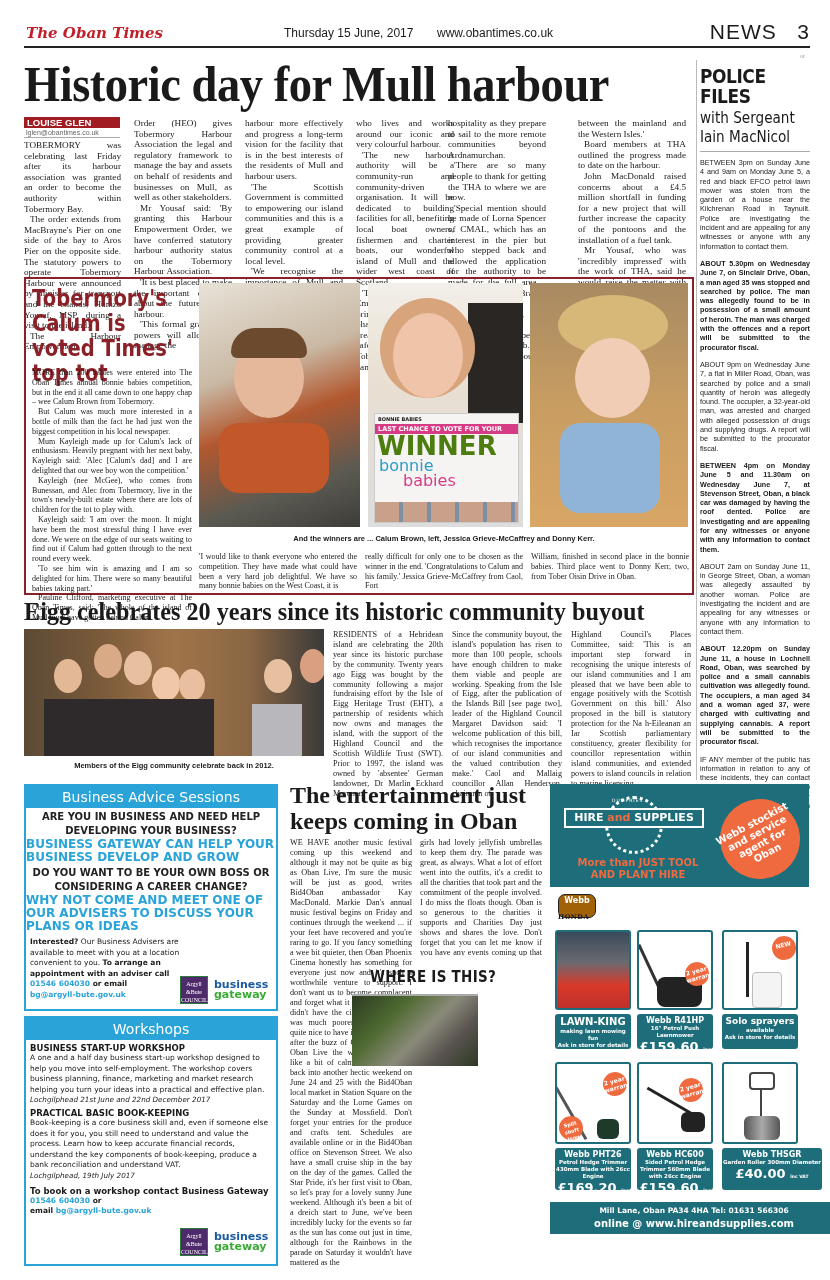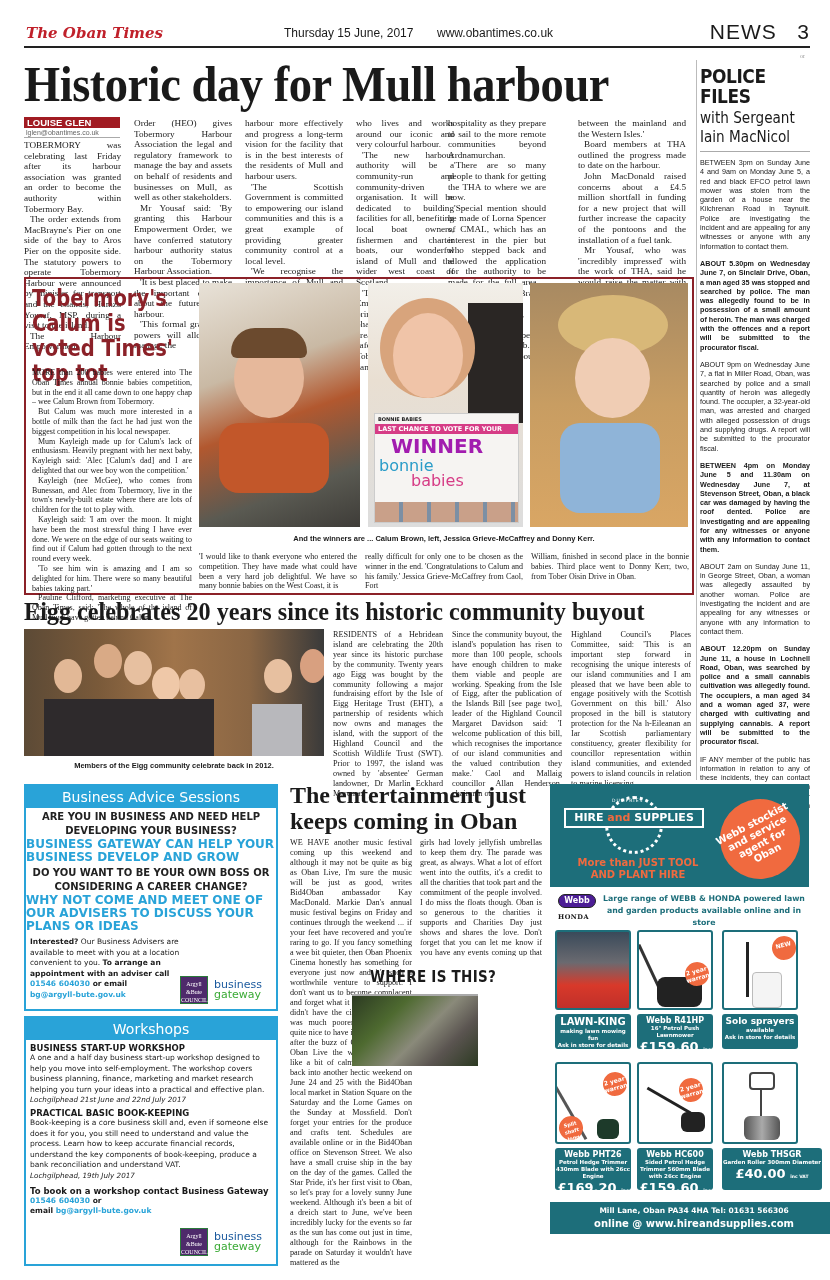--- a/index.html
+++ b/index.html
@@ -31,38 +31,38 @@
 .caption{position:absolute;font-family:"Liberation Sans",sans-serif;font-weight:bold;font-size:7.5px;text-align:center}
 .eigg-head{left:24px;top:598px;font-family:"Liberation Serif",serif;font-size:26px;line-height:28px;white-space:nowrap;transform:scaleX(0.93);transform-origin:left}
 .bas{left:24px;top:784px;width:254px;height:227px;border:2px solid #29a3d8;background:#fff}
 .blue-bar{background:#29a3d8;color:#fff;font-family:"DejaVu Sans",sans-serif;font-size:14px;text-align:center;height:22px;line-height:22px}
 .bas h3{font-family:"DejaVu Sans",sans-serif;font-weight:bold;font-size:10px;line-height:14px;text-align:center;color:#222;margin-top:2px}
 .bas h4{font-family:"DejaVu Sans",sans-serif;font-weight:bold;font-size:12px;line-height:13px;text-align:left;color:#29a3d8}
 .bas .small,.ws .small{font-family:"DejaVu Sans",sans-serif;font-size:7.5px;line-height:10.5px;padding:0 4px}
 .blue{color:#29a3d8}
 .logos{position:absolute;display:flex;gap:6px;align-items:center}
 .argyll{width:28px;height:28px;background:#4e2a6b;color:#fff;font-size:6px;text-align:center;line-height:8px;padding-top:3px;font-family:"Liberation Serif",serif;border:1px solid #2a7a3a}
-.bg{font-family:"DejaVu Sans",sans-serif;font-size:11px;line-height:10px;color:#1b5a9e;font-weight:normal}
+.bg{font-family:"DejaVu Sans",sans-serif;font-size:11px;line-height:10px;color:#1b5a9e;font-weight:bold}
 .bg span{color:#3aaa35}
 .ws{left:24px;top:1016px;width:254px;height:250px;border:2px solid #29a3d8;background:#fff}
 .ws h5{font-family:"DejaVu Sans",sans-serif;font-weight:bold;font-size:8.5px;padding:3px 4px 0}
 .ws .loc{font-style:italic;font-family:"DejaVu Sans",sans-serif;font-size:7.2px;padding:0 4px;line-height:10px}
 .ent-head{left:290px;top:782px;width:250px;font-family:"Liberation Serif",serif;font-size:24px;line-height:26px}
 .ent-col{font-size:8.2px;line-height:10px}
 .where{left:370px;top:968px;font-family:"DejaVu Sans",sans-serif;font-weight:bold;font-size:15px;letter-spacing:0.3px;transform:scaleX(0.9);transform-origin:left}
 .ad{left:550px;top:784px;width:259px;height:482px;background:#fff}
 .teal{background:#1d6e7a}
 .orange{color:#f06a3f}
 .adtop{position:absolute;left:0;top:0;width:259px;height:103px}
 .hireLogo{position:absolute;left:14px;top:24px;width:140px;height:20px;border:2px solid #fff;color:#fff;font-family:"DejaVu Sans",sans-serif;font-weight:bold;font-size:11px;text-align:center;line-height:16px;background:#1d6e7a}
 .gear{position:absolute;left:55px;top:12px;width:58px;height:58px;border:3px dotted #fff;border-radius:50%}
 .sticker{position:absolute;left:170px;top:15px;width:80px;height:80px;border-radius:50%;background:#f06a3f;color:#fff;font-family:"DejaVu Sans",sans-serif;font-weight:bold;font-size:10px;text-align:center;line-height:11px;padding-top:17px;transform:rotate(-28deg)}
 .moretxt{position:absolute;left:8px;top:73px;width:160px;text-align:center;font-family:"DejaVu Sans",sans-serif;font-weight:bold;font-size:10px;line-height:12px;color:#f06a3f}
 .webb-row{position:absolute;left:0;top:107px;width:259px;height:36px}
-.webb-logo{position:absolute;left:8px;top:3px;width:38px;height:14px;border-radius:7px;background:#4c1d95;border:1.5px solid #222;font-family:"DejaVu Sans",sans-serif;font-weight:bold;font-size:8px;color:#fff;text-align:center;line-height:11px}
+.webb-logo{position:absolute;left:8px;top:3px;width:38px;height:24px;border-radius:7px;background:#a16207;border:1.5px solid #222;font-family:"DejaVu Sans",sans-serif;font-weight:bold;font-size:8px;color:#fff;text-align:center;line-height:11px}
 .honda{position:absolute;left:8px;top:22px;font-family:"DejaVu Serif",serif;font-weight:bold;font-size:6.5px;letter-spacing:0.5px}
 .webb-txt{position:absolute;left:52px;top:2px;width:204px;text-align:center;font-family:"DejaVu Sans",sans-serif;font-weight:bold;font-size:7.8px;line-height:12px;color:#1d6e7a}
 .prod{position:absolute;border:2px solid #1d6e7a;border-radius:3px;background:#fff;overflow:hidden}
 .plabel{position:absolute;background:#1d6e7a;border-radius:3px;color:#fff;text-align:center;font-family:"DejaVu Sans",sans-serif;font-weight:bold;padding-top:2px}
 .plabel .nm{font-size:8px;line-height:9px}
 .plabel .ds{font-size:5.5px;line-height:7px}
 .plabel .pr{font-size:13px;line-height:15px}
 .plabel .pr small{font-size:4.5px}
 .badge{position:absolute;width:24px;height:24px;border-radius:50%;background:#f06a3f;color:#fff;font-family:"DejaVu Sans",sans-serif;font-weight:bold;font-size:6px;line-height:7px;text-align:center;padding-top:5px;transform:rotate(-15deg)}
 .adfoot{position:absolute;left:0;top:418px;width:288px;height:32px;color:#fff;text-align:center;font-family:"DejaVu Sans",sans-serif;font-weight:bold}
@@ -158,23 +158,23 @@
   <div style="position:absolute;left:20px;top:140px;width:110px;height:70px;border-radius:20px;background:#c2572a"></div>
 </div>
 
 <div class="photo" style="left:368px;top:283px;width:155px;height:244px;background:linear-gradient(180deg,#f2efe9 0%,#e9dfd2 40%,#ddd 100%)">
   <div style="position:absolute;left:100px;top:20px;width:55px;height:120px;background:#2a2624"></div>
   <div style="position:absolute;left:12px;top:15px;width:95px;height:100px;border-radius:50%;background:#d8a47c"></div>
   <div style="position:absolute;left:25px;top:30px;width:70px;height:85px;border-radius:50%;background:#f0c4a8"></div>
   <div style="position:absolute;left:6px;top:130px;width:145px;height:110px;background:#f6f4f2;border:1px solid #ccc;font-family:'DejaVu Sans',sans-serif">
     <div style="font-size:5px;padding:2px 3px;font-weight:bold">BONNIE BABIES</div>
     <div style="font-size:6.5px;background:#d63c86;color:#fff;font-weight:bold;padding:1px 3px">LAST CHANCE TO VOTE FOR YOUR</div>
-    <div style="font-size:20px;color:#a21caf;font-weight:bold;line-height:24px;padding-left:16px">WINNER</div>
+    <div style="font-size:26px;color:#4d7c0f;font-weight:bold;line-height:24px;padding-left:2px">WINNER</div>
     <div style="font-size:16px;color:#2a9cc8;line-height:15px;padding-left:4px">bonnie</div>
-    <div style="font-size:16px;color:#d63c86;line-height:15px;padding-left:36px">babies</div>
+    <div style="font-size:16px;color:#d63c86;line-height:15px;padding-left:28px">babies</div>
     <div style="position:absolute;bottom:0;left:0;right:0;height:20px;background:repeating-linear-gradient(90deg,#c9a089 0 24px,#7c8fa4 24px 28px)"></div>
   </div>
 </div>
 
 <div class="photo" style="left:530px;top:283px;width:158px;height:244px;background:linear-gradient(180deg,#a88a62 0%,#c89d62 50%,#d9a664 100%)">
   <div style="position:absolute;left:28px;top:12px;width:110px;height:60px;border-radius:50%;background:#d8b878"></div>
   <div style="position:absolute;left:45px;top:55px;width:75px;height:80px;border-radius:50%;background:#f0cdb4"></div>
   <div style="position:absolute;left:30px;top:140px;width:100px;height:90px;border-radius:20px;background:#8fb4d8"></div>
 </div>
 <div class="caption" style="left:199px;top:534px;width:490px">And the winners are ... Calum Brown, left, Jessica Grieve-McCaffrey and Donny Kerr.</div>
@@ -211,21 +211,21 @@
   <div class="logos" style="left:154px;top:190px">
     <div class="argyll">Argyll &amp;Bute COUNCIL</div>
     <div class="bg"><div>business</div><span>gateway</span></div>
   </div>
 </div>
 
 <div class="abs ws">
   <div class="blue-bar">Workshops</div>
   <h5>BUSINESS START-UP WORKSHOP</h5>
   <div class="small">A one and a half day business start-up workshop designed to help you move into self-employment. The workshop covers business planning, finance, marketing and market research helping you turn your ideas into a practical and effective plan.</div>
-  <div class="loc">Lochgilphead 21st June and 22nd July 2017</div>
+  <div class="loc">Lochgilphead 21st June and 22nd December 2017</div>
   <h5>PRACTICAL BASIC BOOK-KEEPING</h5>
   <div class="small">Book-keeping is a core business skill and, even if someone else does it for you, you still need to understand and value the process. Learn how to keep accurate financial records, understand the key components of book-keeping, produce a bank reconciliation and understand VAT.</div>
   <div class="loc">Lochgilphead, 19th July 2017</div>
   <h5 style="padding-top:5px">To book on a workshop contact Business Gateway</h5>
   <div class="small" style="font-weight:bold">
     <span class="blue">01546 604030</span><span> or</span><br><span>email </span><span class="blue">bg@argyll-bute.gov.uk</span>
   </div>
   <div class="logos" style="left:154px;top:210px">
     <div class="argyll">Argyll &amp;Bute COUNCIL</div>
     <div class="bg"><div>business</div><span>gateway</span></div>
@@ -244,21 +244,20 @@
   <div class="adtop teal">
     <div class="gear"></div>
     <div style="position:absolute;left:62px;top:14px;font-size:4.5px;color:#fff;font-family:'DejaVu Sans',sans-serif;letter-spacing:1px">DUMFRIES</div>
     <div class="hireLogo"><span>HIRE </span><span class="orange">and</span><span> SUPPLIES</span></div>
     <div class="moretxt"><span>More than </span><span>JUST TOOL</span><br><span>AND PLANT HIRE</span></div>
     <div class="sticker">Webb stockist and service agent for Oban</div>
   </div>
   <div class="webb-row">
     <div class="webb-logo">Webb</div>
     <div class="honda">HONDA</div>
-    <div class="webb-txt">Large range of WEBB &amp; HONDA powered lawn and garden products available online and in store</div>
   </div>
 
   <div class="prod" style="left:5px;top:146px;width:76px;height:80px;background:linear-gradient(180deg,#3a4a5a 0%,#6a6a70 40%,#d8392a 70%,#c0302a 100%)"></div>
   <div class="prod" style="left:87px;top:146px;width:76px;height:80px">
     <div style="position:absolute;left:10px;top:10px;width:3px;height:55px;background:#333;transform:rotate(-25deg)"></div>
     <div style="position:absolute;left:18px;top:45px;width:45px;height:30px;background:#222;border-radius:8px"></div>
     <div class="badge" style="left:46px;top:30px">2 year warranty</div>
   </div>
   <div class="prod" style="left:172px;top:146px;width:76px;height:80px">
     <div style="position:absolute;left:22px;top:10px;width:3px;height:55px;background:#222"></div>

